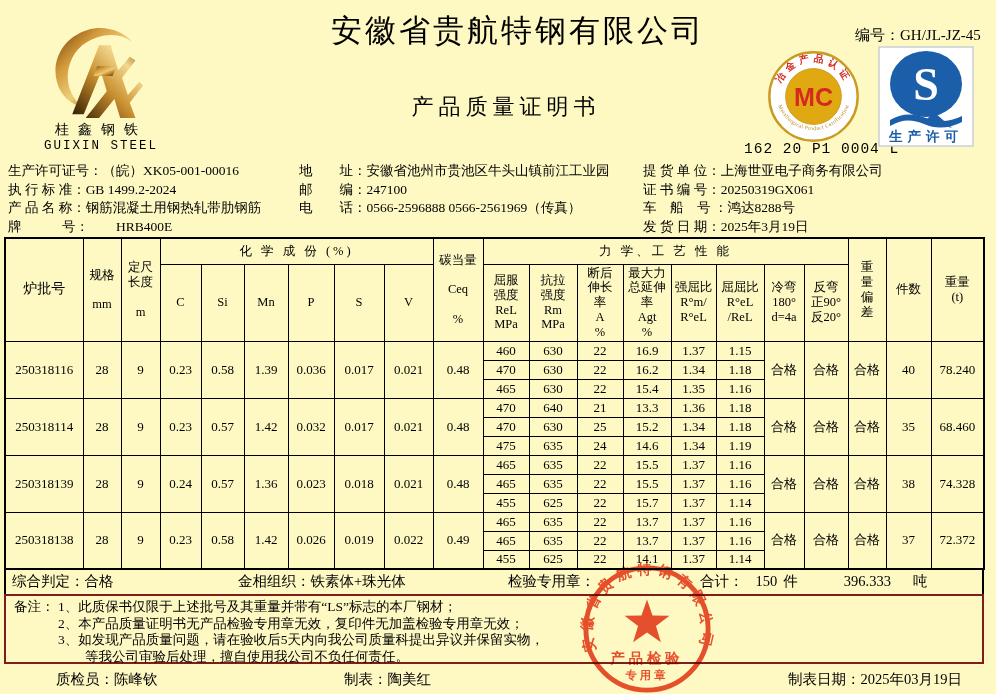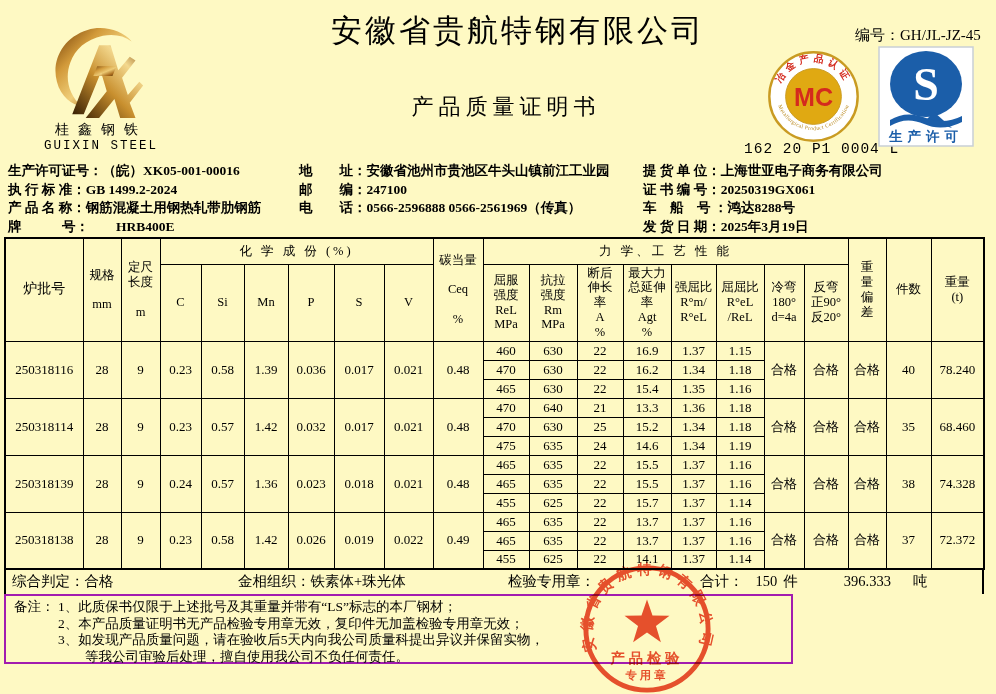--- a/index.html
+++ b/index.html
@@ -31,21 +31,21 @@
   .qs-badge{ position:absolute; left:878px; top:46px; width:96px; height:101px; }
   .mc-code{ position:absolute; left:744px; top:141px; font-size:14.5px;
             font-family:"Liberation Mono","DejaVu Sans Mono",monospace; letter-spacing:1px; }
 
   
   .info{ position:absolute; top:162px; left:0; width:996px; font-size:13.5px; }
   .info-col{ position:absolute; top:0; }
   .info-col1{ left:8px; }
   .info-col2{ left:299px; }
   .info-col3{ left:643px; }
-  .info-line{ height:18.5px; line-height:18.5px; white-space:nowrap;font-weight:bold; }
+  .info-line{ height:18.5px; line-height:18.5px; white-space:nowrap; }
   .info-label{ }
   .info-value{ }
 
   
   table.main{
     position:absolute; left:4px; top:237px; width:980px;
     border-collapse:collapse; table-layout:fixed;
     border:2px solid #000;
   }
   table.main th, table.main td{
@@ -69,22 +69,22 @@
   .s-judge{ left:6px; }
   .s-struct{ left:232px; }
   .s-stamp{ left:502px; }
   .s-total{ left:694px; }
   .s-total b{ font-weight:normal;text-align:center; }
   .s-total .gap1{ margin-left:12px; } .s-total .gap2{ margin-left:6px; }
   .s-total .gap3{ margin-left:46px; } .s-total .gap4{ margin-left:22px; }
 
   
   .notes{
-    position:absolute; left:4px; top:594px; width:789px; height:70px;
-    border:2px solid #a21caf; display:flex; padding:3px 6px 0 8px;
+    position:absolute; left:4px; top:594px; width:980px; height:70px;
+    border:2px solid #7f1d1d; display:flex; padding:3px 6px 0 8px;
     font-size:13.5px; line-height:16.5px;
   }
   .notes-label{ flex:0 0 44px; }
   .notes-lines{ flex:1; }
   .note-line{ white-space:nowrap; }
 
   
   .footer{ position:absolute; left:0; top:664px; width:996px; height:30px;
            font-size:14.5px; line-height:30px; }
   .footer span{ position:absolute; white-space:nowrap; }
@@ -432,20 +432,25 @@
   <div class="notes">
     <div class="notes-label">备注：</div>
     <div class="notes-lines">
         <div class="note-line">1、此质保书仅限于上述批号及其重量并带有“LS”标志的本厂钢材；</div>
         <div class="note-line">2、本产品质量证明书无产品检验专用章无效，复印件无加盖检验专用章无效；</div>
         <div class="note-line">3、如发现产品质量问题，请在验收后5天内向我公司质量科提出异议并保留实物，</div>
         <div class="note-line">　　等我公司审验后处理，擅自使用我公司不负任何责任。</div>
       </div>
   </div>
 
+  <div class="footer">
+    <span class="f-inspector">质检员：陈峰钦</span>
+    <span class="f-tabulator">制表：陶美红</span>
+    <span class="f-date">制表日期：2025年03月19日</span>
+  </div>
 
   <svg class="stamp" viewBox="0 0 140 140">
     <circle cx="70" cy="70" r="62" fill="none" stroke="#e4452a" stroke-width="5"></circle>
     <path id="sealArc" d="M 21.5,98 A 56,56 0 1 1 118.5,98" fill="none"></path>
     <text font-size="14.5" fill="#e4452a" font-weight="bold" letter-spacing="5.5">
       <textPath href="#sealArc" startOffset="50%" text-anchor="middle">安徽省贵航特钢有限公司</textPath>
     </text>
     <path fill="#e4452a" d="M70,40 L75.6,56.2 L92.8,56.6 L79.1,67 L84.1,83.4 L70,73.6 L55.9,83.4 L60.9,67 L47.2,56.6 L64.4,56.2 Z"></path>
     <text x="70" y="105" text-anchor="middle" font-size="14.5" font-weight="bold" fill="#e4452a" letter-spacing="4">产品检验</text>
     <text x="70" y="121" text-anchor="middle" font-size="11.5" font-weight="bold" fill="#e4452a" letter-spacing="3">专用章</text>

